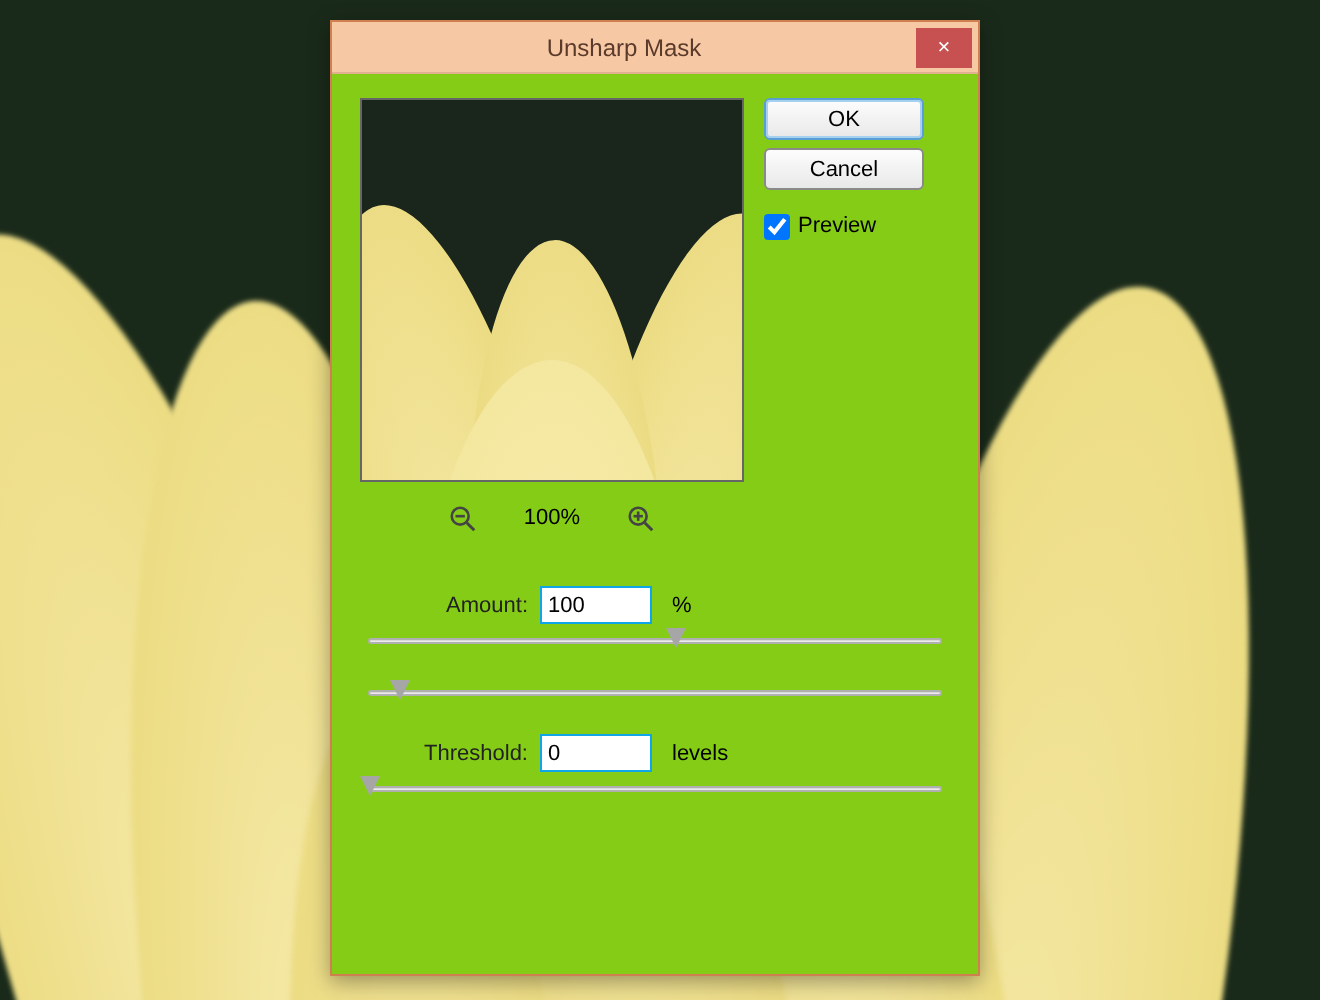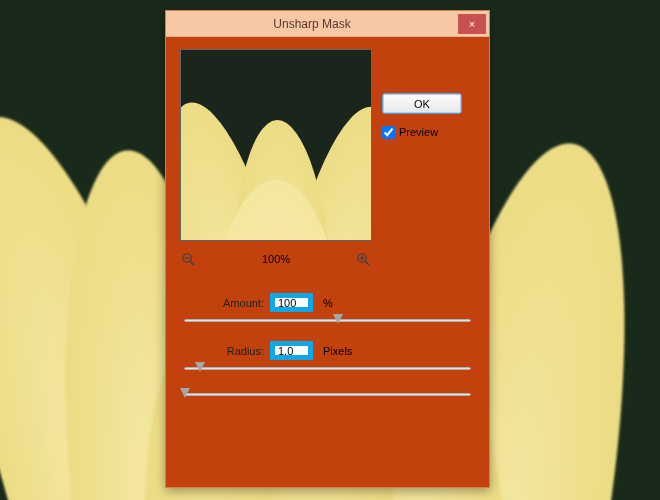--- a/index.html
+++ b/index.html
@@ -28,21 +28,21 @@
   .p4 { width:170px; height:460px; left:330px; top:230px; transform:rotate(-6deg); }
   .p5 { width:180px; height:500px; left:230px; top:320px; transform:rotate(-2deg); }
   .p6 { width:160px; height:480px; left:140px; top:350px; transform:rotate(-8deg); }
 
   
   .dialog {
     position: absolute;
     left: 165px; top: 10px;
     width: 325px; height: 478px;
     border: 1px solid #d08050;
-    background: #c2410c;
+    background: #84cc16;
     box-shadow: 0 3px 10px rgba(0,0,0,0.35);
   }
   .titlebar {
     height: 26px;
     background: #f7c8a4;
     display: flex; align-items: center;
     padding: 0 2px 0 0;
     border-bottom: 1px solid #e0b090;
   }
   .titlebar .title {
@@ -92,32 +92,32 @@
     gap: 4px;
     width: 80px;
   }
   .btn {
     height: 21px;
     border: 1px solid #8a8a8a;
     background: linear-gradient(#fdfdfd,#e8e8e8);
     border-radius: 3px;
     font-size: 11px;
     cursor: pointer;
-    display: flex; align-items: center; justify-content: center; margin-top: 44px;
+    display: flex; align-items: center; justify-content: center;
   }
   .btn.ok { border: 1px solid #5a9ed6; box-shadow: 0 0 0 1px #a6d0f0 inset; }
   .preview-check {
     margin-top: 8px;
     display: flex; align-items: flex-start; gap: 4px;
     font-size: 11px;
   }
   .preview-check input { margin:0; }
 
   .zoom-row {
-    display: flex; align-items: center; justify-content: space-between;
+    display: flex; align-items: center; justify-content: center;
     gap: 22px;
     margin: 10px 0 14px 0;
     width: 192px;
   }
   .zoom-row .zoom-pct { font-size: 11px; }
   .zoom-btn {
     width:16px; height:16px;
     display:flex; align-items:center; justify-content:center;
     cursor:pointer;
   }
@@ -129,22 +129,22 @@
     margin-bottom: 2px;
     margin-top: 12px;
   }
   .param-row label {
     width: 84px;
     text-align: right;
     font-size: 11px;
     color: #222;
   }
   .num-input {
-    width: 43px; height: 19px;
-    border: 5px solid #0ea5e9;
+    width: 56px; height: 19px;
+    border: 1px solid #0ea5e9;
     background: #fff;
     font-size: 11px;
     padding: 0 3px;
   }
   .unit {
     font-size: 11px;
     margin-left: 4px;
   }
   .slider-wrap {
     position: relative;
@@ -213,46 +213,49 @@
               <line x1="6.5" y1="4" x2="6.5" y2="9" stroke="#444" stroke-width="1.4"></line>
             </svg>
           </div>
         </div>
       </div>
 
       <div class="right-col">
         <div class="btn ok">
           <span>OK</span>
         </div>
+        <div class="btn">
+          <span>Cancel</span>
+        </div>
         <label class="preview-check">
           <input type="checkbox" checked="" style="">
           <span>Preview</span>
         </label>
       </div>
     </div>
 
     <div class="param-row">
       <label>Amount:</label>
       <input class="num-input" value="100" style="">
       <span class="unit">%</span>
     </div>
     <div class="slider-wrap">
       <div class="slider-track"></div>
       <div class="slider-thumb" style="left:52%"></div>
     </div>
 
-    <div class="param-row">
-      <label>Radius:</label>
-      <input class="num-input" value="1.0" style="">
-      <span class="unit">Pixels</span>
-    </div>
     <div class="slider-wrap">
       <div class="slider-track"></div>
       <div class="slider-thumb" style="left:5%"></div>
     </div>
 
+    <div class="param-row">
+      <label>Threshold:</label>
+      <input class="num-input" value="0" style="">
+      <span class="unit">levels</span>
+    </div>
     <div class="slider-wrap" style="margin-bottom:4px">
       <div class="slider-track"></div>
       <div class="slider-thumb" style="left:0%"></div>
     </div>
 
   </div>
 </div>
 
 </body></html>

